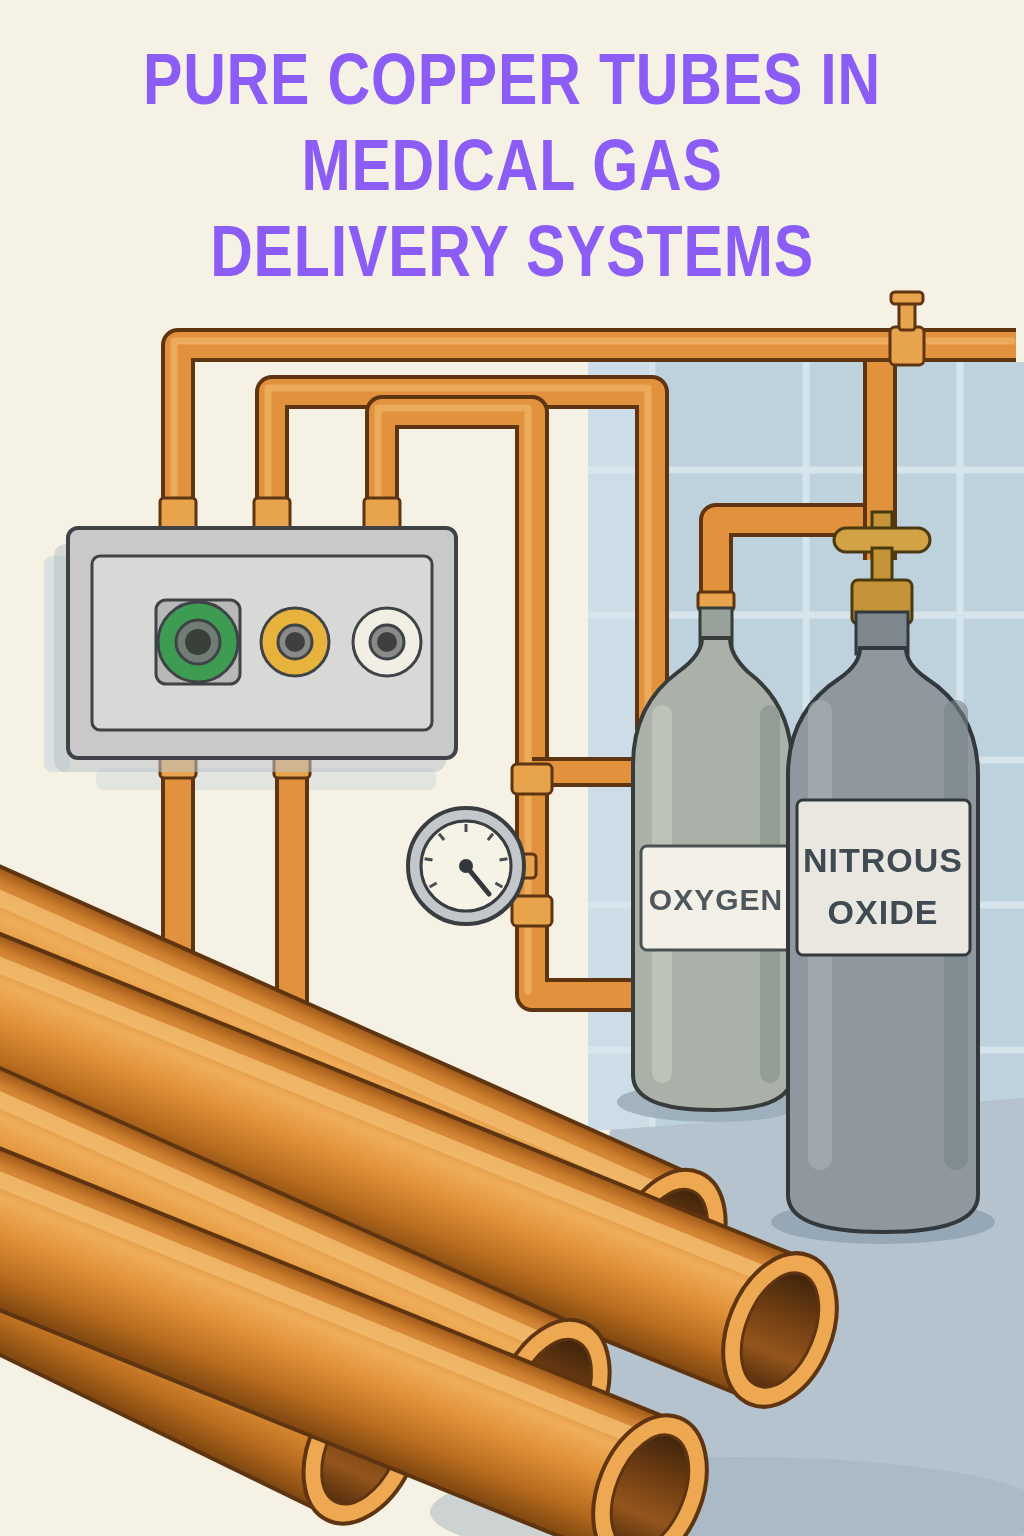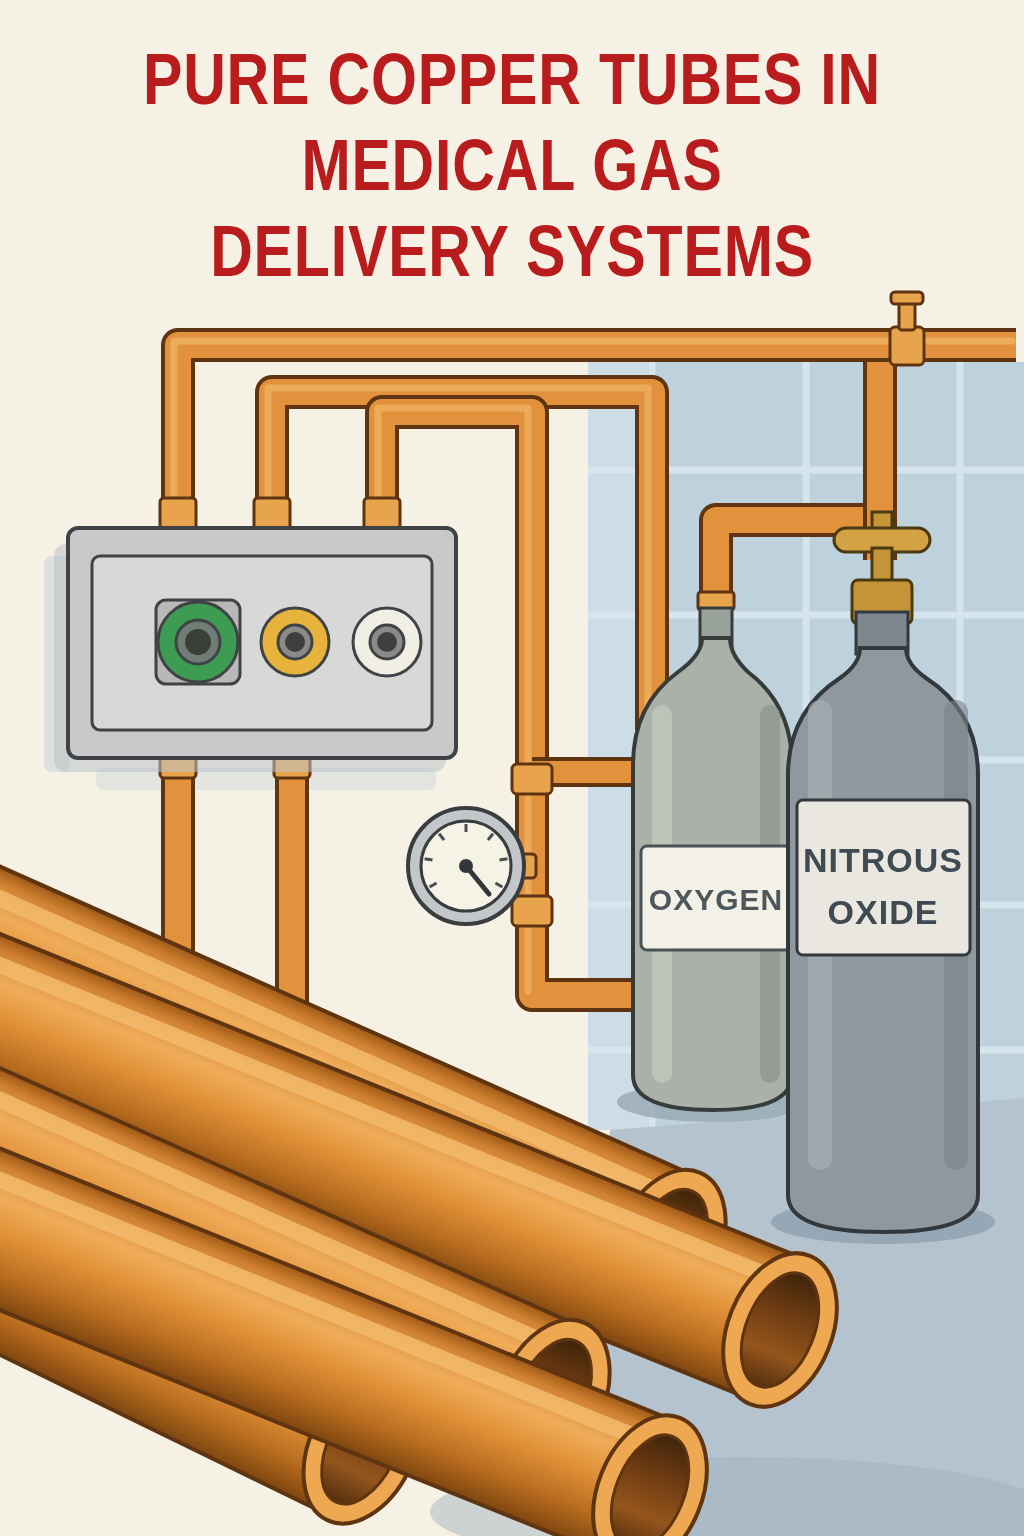--- a/index.html
+++ b/index.html
@@ -6,21 +6,21 @@
   .canvas{
     position:relative;
     width:1024px;height:1536px;
     background:#f5f1e4;
     overflow:hidden;
     font-family:"Liberation Sans",sans-serif;
   }
   .illustration{position:absolute;left:0;top:0;width:1024px;height:1536px;}
   .title{
     position:absolute;top:36px;left:0;width:1024px;
-    text-align:center;color:#b91c1c;
+    text-align:center;color:#8b5cf6;
     font-weight:bold;font-size:72px;line-height:86px;letter-spacing:1px;
     z-index:5;
   }
   .title-line{display:block;transform:scaleX(.82);white-space:nowrap;}
   svg text{font-family:"Liberation Sans",sans-serif;font-weight:bold;}
   .lbl-oxygen{font-size:30px;fill:#4e585c;letter-spacing:1px;}
   .lbl-nitrous{font-size:34px;fill:#3f4a52;letter-spacing:1px;}
 </style>
 </head>
 <body>

